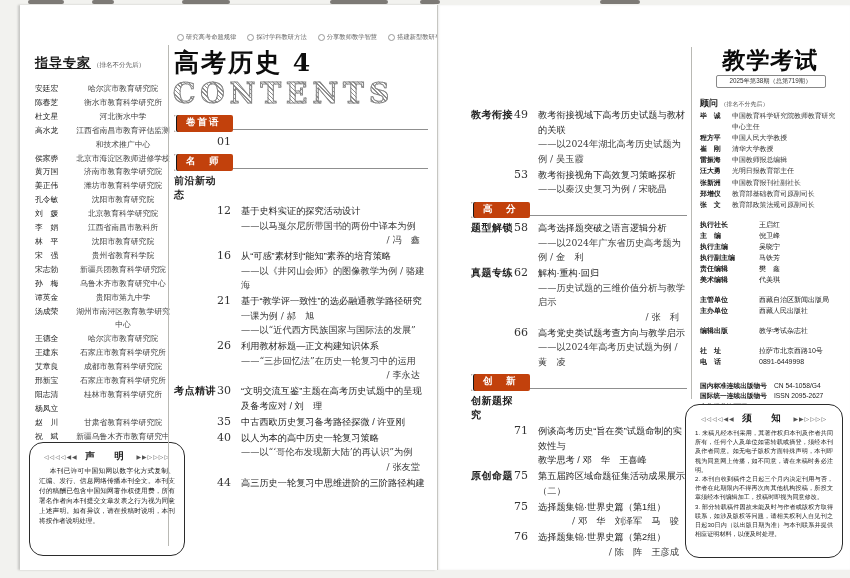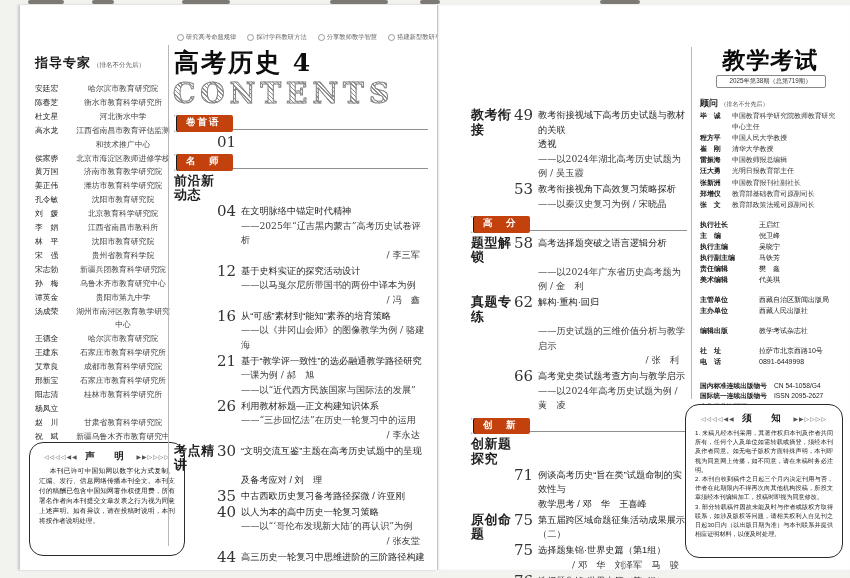--- a/index.html
+++ b/index.html
@@ -6,21 +6,21 @@
   .canvas{position:relative;width:850px;height:578px;background:#f2f2ef;overflow:hidden;
           font-family:"Liberation Sans","DejaVu Sans",sans-serif;color:#1c1c1c;}
   .artifact{position:absolute;top:0;height:4px;background:#55524e;opacity:.75;border-radius:2px;}
   .page{position:absolute;top:5px;bottom:8px;background:#fff;}
   .page-left{left:20px;width:417px;box-shadow:-2px 0 2px rgba(0,0,0,.18);}
   .page-right{left:437px;right:0;border-left:1px solid #c6c6c1;box-shadow:1px 0 2px rgba(0,0,0,.08) inset;}
 
   
   .experts{position:absolute;left:15px;top:48px;width:138px;}
   .exp-title{margin-bottom:10px;}
-  .exp-t{font-size:13px;font-weight:bold;letter-spacing:1px;}
+  .exp-t{font-size:13px;font-weight:bold;letter-spacing:1px;text-decoration:underline;}
   .exp-note{font-size:6.5px;color:#555;margin-left:2px;}
   .exp-row{display:flex;font-size:7.8px;line-height:13.9px;}
   .exp-name{width:38px;flex:none;color:#222;}
   .exp-org{flex:1;color:#454545;text-align:center;}
 
   
   .box{position:absolute;border:1.5px solid #2b2b2b;border-radius:14px;background:#fff;padding:7px 9px 6px;}
   .box-title{text-align:center;font-weight:bold;font-size:9.5px;letter-spacing:5px;margin-bottom:3px;white-space:nowrap;}
   .box-arrows{font-size:6px;color:#555;letter-spacing:1px;font-weight:normal;}
   .box-body{font-size:6.7px;line-height:10.1px;text-align:justify;color:#222;white-space:pre-line;}
@@ -43,22 +43,22 @@
                  letter-spacing:5px;line-height:32px;margin:1px 0 4px -1px;
                  background:repeating-linear-gradient(45deg,#8f8f8f 0 1px,#ffffff 1px 3px);
                  -webkit-background-clip:text;background-clip:text;color:transparent;
                  -webkit-text-stroke:1px #858585;}
   .sec-head{display:flex;align-items:flex-end;margin:5px 0 3px;}
   .sec-label{background:#c2410c;color:#fff;font-size:9.5px;font-weight:bold;letter-spacing:2px;
              padding:1px 12px 2.5px;border-radius:2px;box-shadow:2px 0 0 #fff inset, 3px 0 0 #171717 inset;}
   .sec-line{flex:1;border-bottom:1px solid #8f8f8f;margin-bottom:2px;}
   .titem{margin-bottom:1.5px;}
   .trow{display:flex;font-size:9.2px;line-height:14.5px;color:#1f1f1f;}
-  .tcat{width:43px;flex:none;font-weight:bold;font-size:13px;letter-spacing:.5px;}
-  .tpage{width:24px;flex:none;font-family:"DejaVu Serif",serif;font-size:15px;color:#333;}
+  .tcat{width:43px;flex:none;font-weight:bold;font-size:10px;letter-spacing:.5px;}
+  .tpage{width:24px;flex:none;font-family:"DejaVu Serif",serif;font-size:11px;color:#333;}
   .ttext{flex:1;}
   .tt-s{font-family:"DejaVu Serif","Liberation Serif",serif;color:#3a3a3a;}
   .tt-a{font-family:"DejaVu Serif","Liberation Serif",serif;color:#3a3a3a;text-align:right;padding-right:8px;}
   .toc-right{position:absolute;left:33px;top:103px;width:216px;}
 
   
   .masthead{position:absolute;left:262px;right:9px;top:42px;}
   .logo{font-size:23px;font-weight:900;letter-spacing:1px;text-align:center;transform:skewX(-5deg);
         font-family:"DejaVu Sans",sans-serif;color:#0a0a0a;line-height:26px;}
   .issue{text-align:center;font-size:6.3px;color:#333;border:1px solid #888;border-radius:2px;
@@ -240,37 +240,20 @@
           <div class="titem">
             <div class="trow">
               <span class="tcat">前沿新动态</span>
               <span class="tpage"></span>
               <span class="ttext"></span>
             </div>
           </div>
           <div class="titem">
             <div class="trow">
               <span class="tcat"></span>
-              <span class="tpage">04</span>
-              <span class="ttext">在文明脉络中锚定时代精神</span>
-            </div>
-            <div class="trow">
-              <span class="tcat"></span>
-              <span class="tpage"></span>
-              <span class="ttext tt-s">——2025年“辽吉黑内蒙古”高考历史试卷评析</span>
-            </div>
-            <div class="trow">
-              <span class="tcat"></span>
-              <span class="tpage"></span>
-              <span class="ttext tt-a">/ 李三军</span>
-            </div>
-          </div>
-          <div class="titem">
-            <div class="trow">
-              <span class="tcat"></span>
               <span class="tpage">12</span>
               <span class="ttext">基于史料实证的探究活动设计</span>
             </div>
             <div class="trow">
               <span class="tcat"></span>
               <span class="tpage"></span>
               <span class="ttext tt-s">——以马戛尔尼所带国书的两份中译本为例</span>
             </div>
             <div class="trow">
               <span class="tcat"></span>
@@ -372,25 +355,20 @@
   </div>
 
   <div class="page page-right">
 
     <div class="toc-right" id="toc-right">
         <div class="titem">
           <div class="trow">
             <span class="tcat">教考衔接</span>
             <span class="tpage">49</span>
             <span class="ttext">教考衔接视域下高考历史试题与教材的关联</span>
-          </div>
-          <div class="trow">
-            <span class="tcat"></span>
-            <span class="tpage"></span>
-            <span class="ttext ">透视</span>
           </div>
           <div class="trow">
             <span class="tcat"></span>
             <span class="tpage"></span>
             <span class="ttext tt-s">——以2024年湖北高考历史试题为例 / 吴玉霞</span>
           </div>
         </div>
         <div class="titem">
           <div class="trow">
             <span class="tcat"></span>

